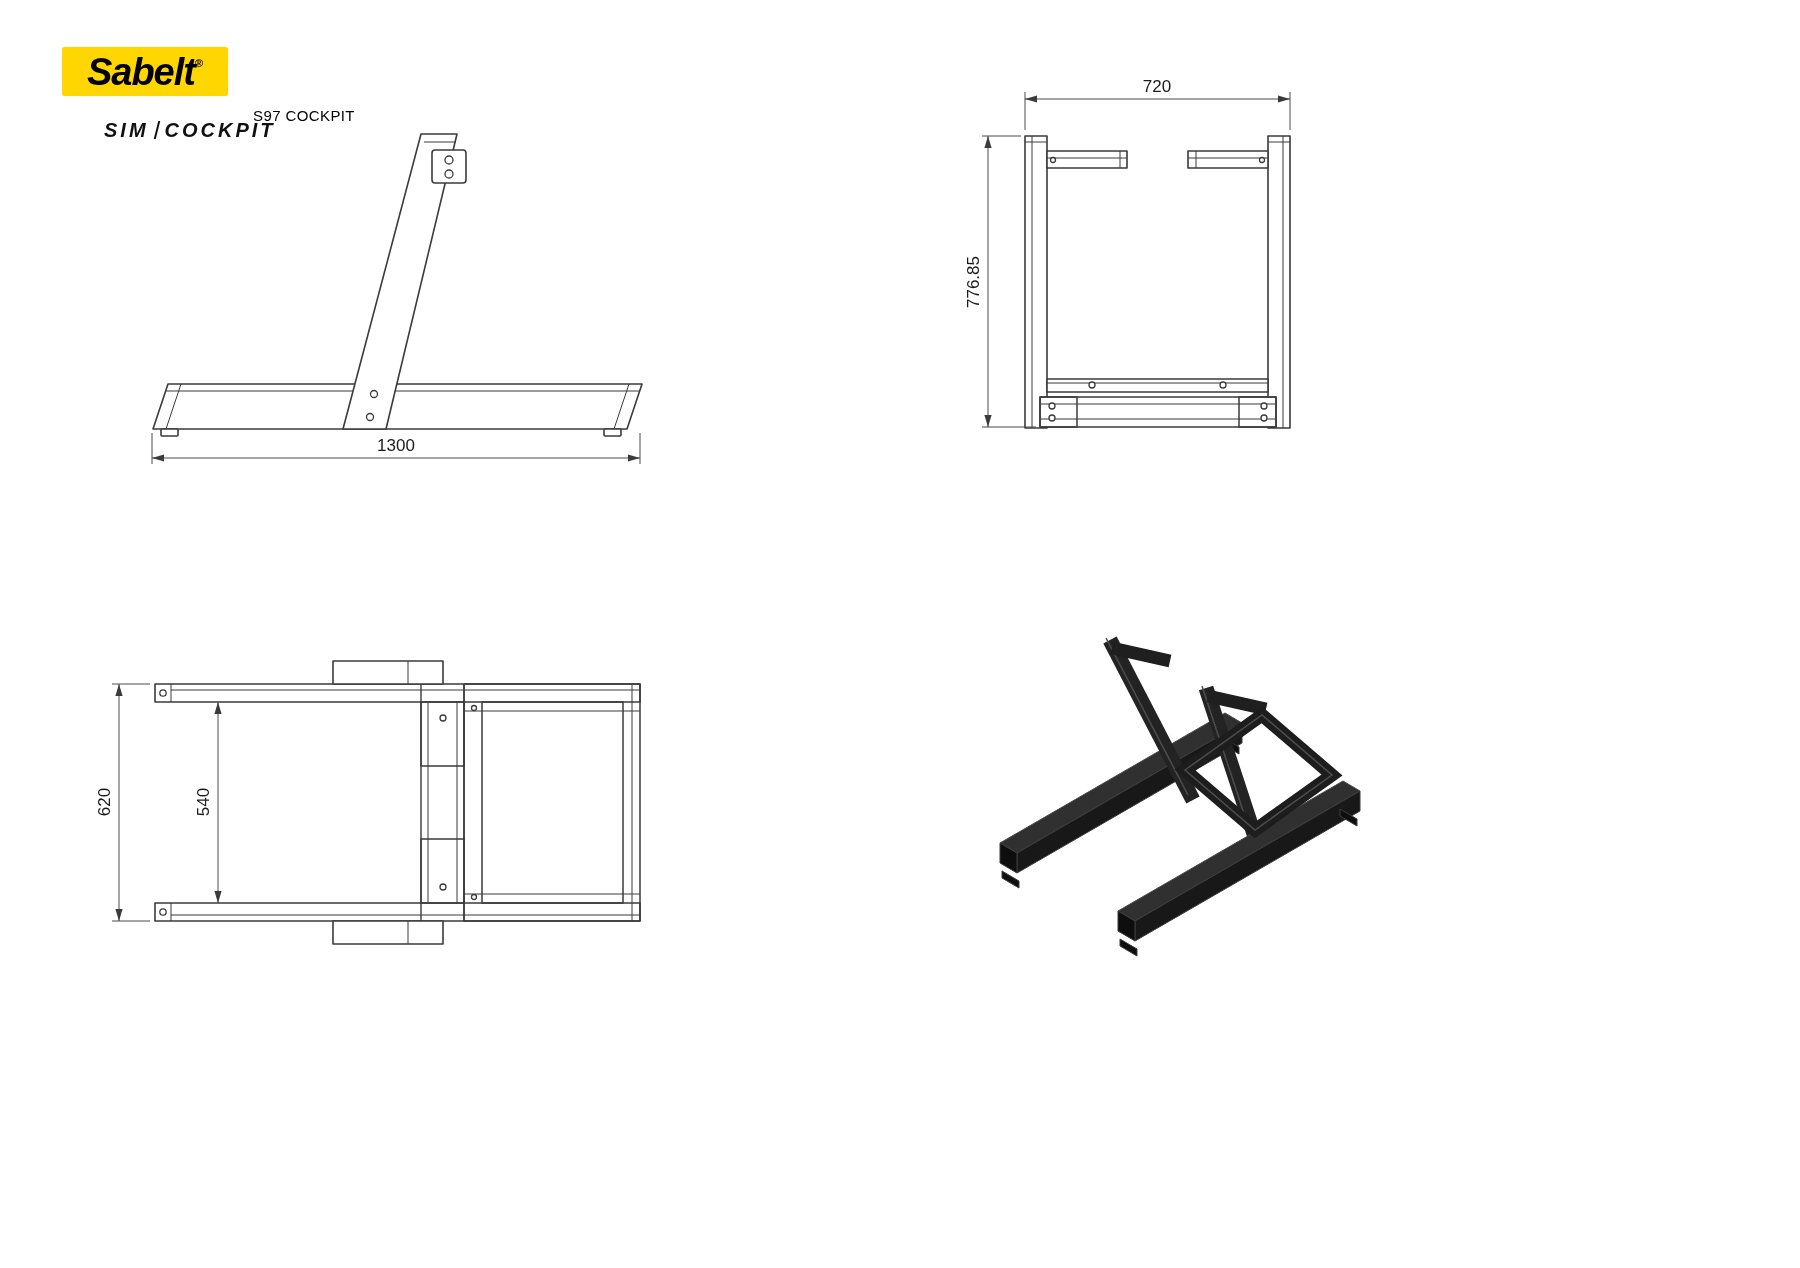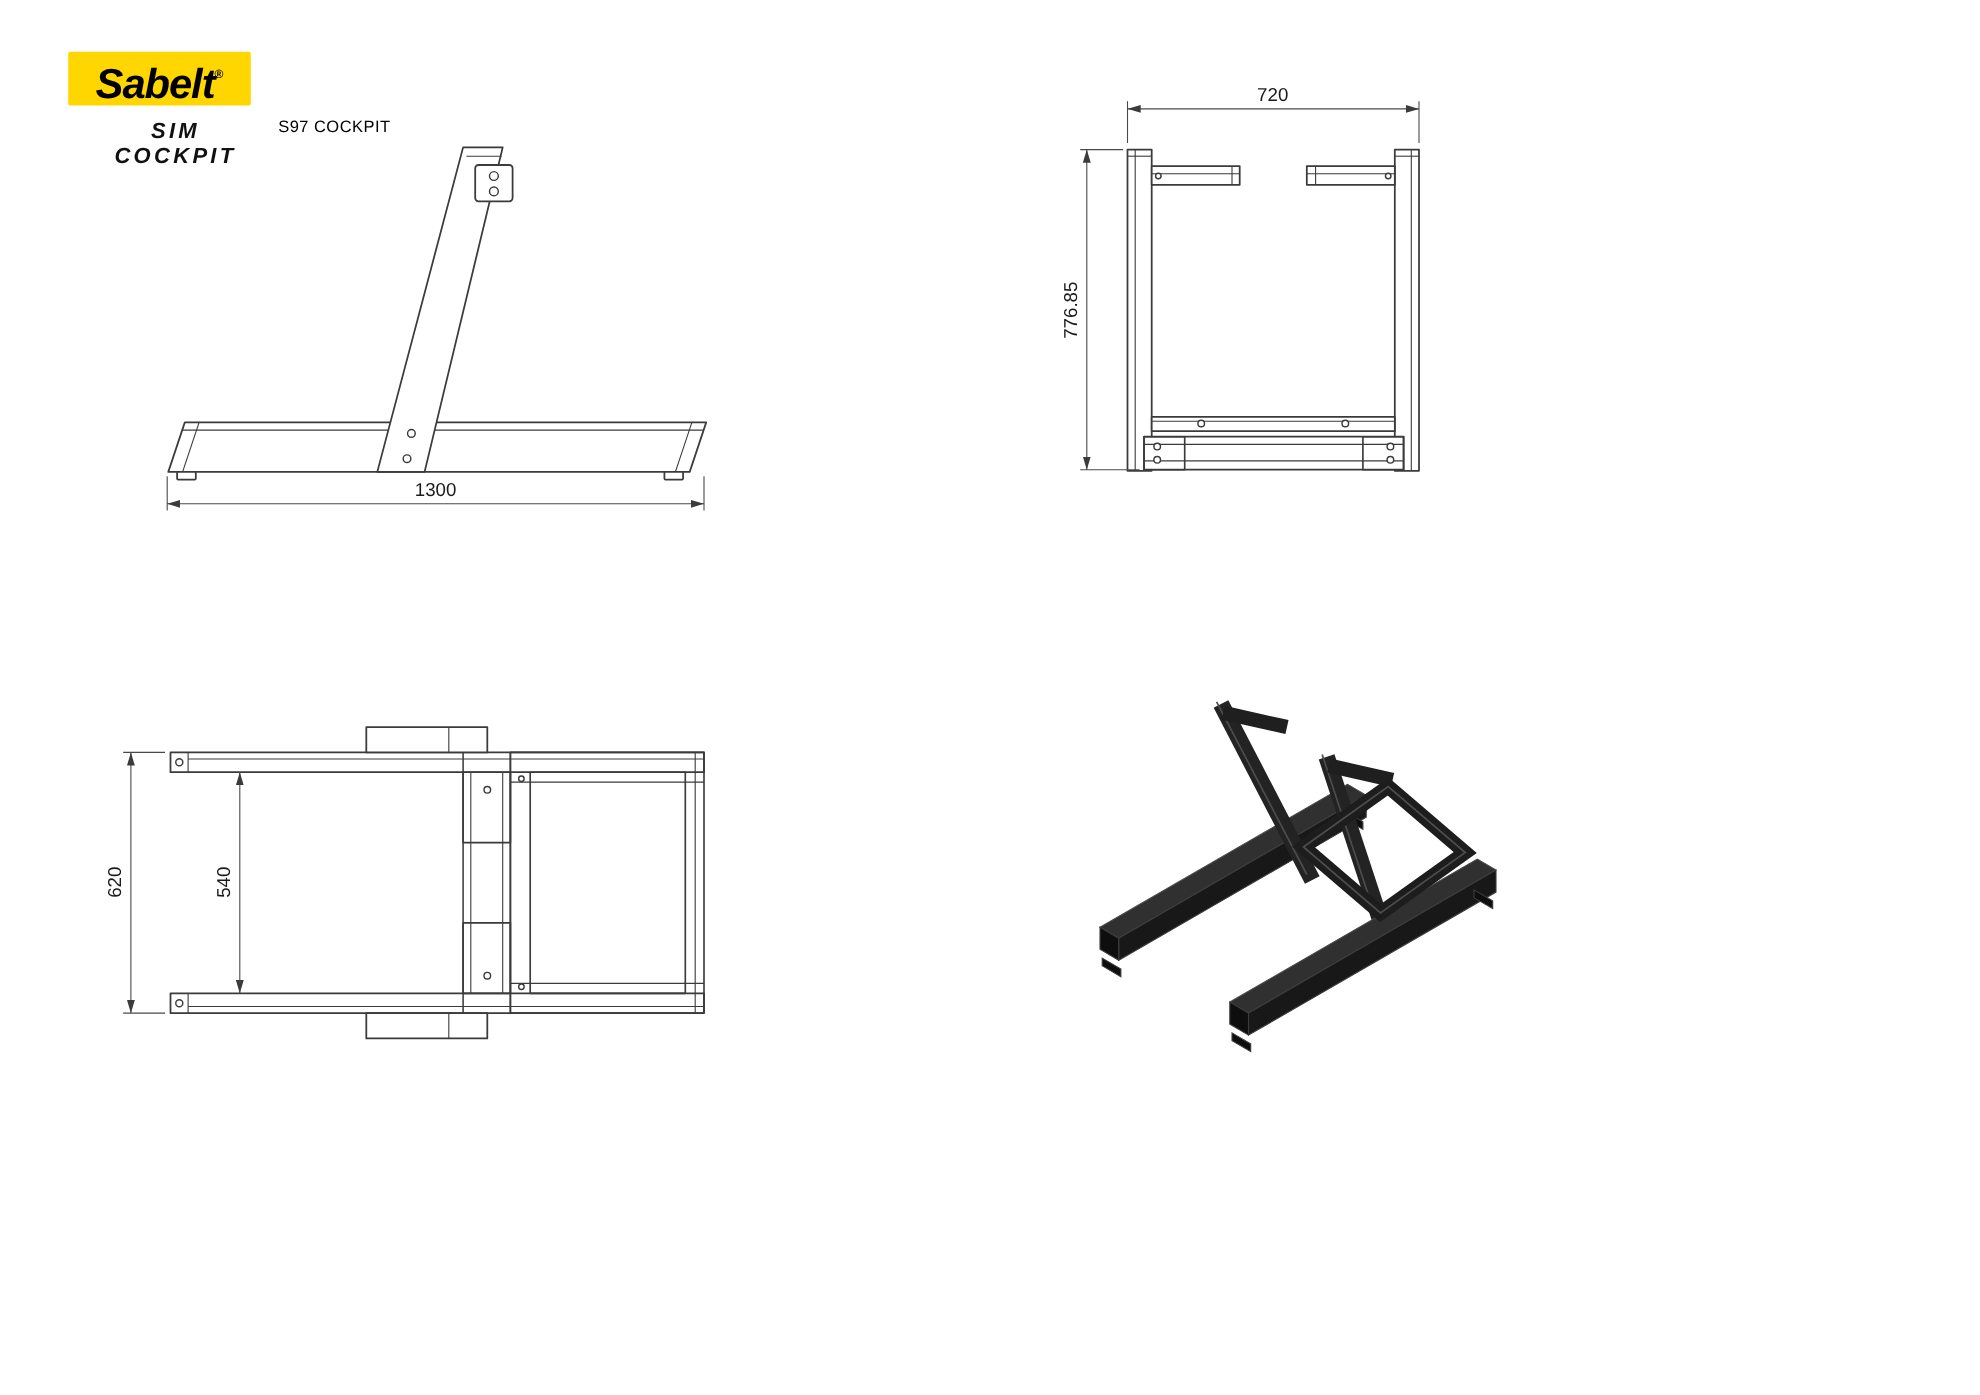--- a/index.html
+++ b/index.html
@@ -7,33 +7,32 @@
     position:relative;
     width:1800px;height:1268px;
     background:#ffffff;
     font-family:"Liberation Sans",sans-serif;
     overflow:hidden;
   }
   
   #logo-box{
     position:absolute;left:62px;top:47px;width:166px;height:49px;
     background:#FFD600;border-radius:2px;
-    display:flex;align-items:flex-end;justify-content:center;
+    display:flex;align-items:center;justify-content:center;
   }
   #logo-text{
     font-style:italic;font-weight:bold;font-size:38px;color:#000;
     letter-spacing:-1px;line-height:1;
   }
   #logo-text sup{font-size:11px;font-style:normal;vertical-align:18px;letter-spacing:0;}
   #subbrand{
-    position:absolute;left:104px;top:108px;height:24px;
+    position:absolute;left:104px;top:118px;height:24px;
     display:flex;align-items:center;
     font-style:italic;font-weight:bold;font-size:20px;color:#111;
     letter-spacing:3px;
-    flex-direction:column;
   }
   .sb-divider{
     width:2px;height:18px;background:#111;margin:0 7px;
     transform:skewX(-14deg);
   }
   #model-label{
     position:absolute;left:253px;top:107px;
     font-weight:normal;font-size:15px;color:#000;letter-spacing:0.4px;
   }
   

